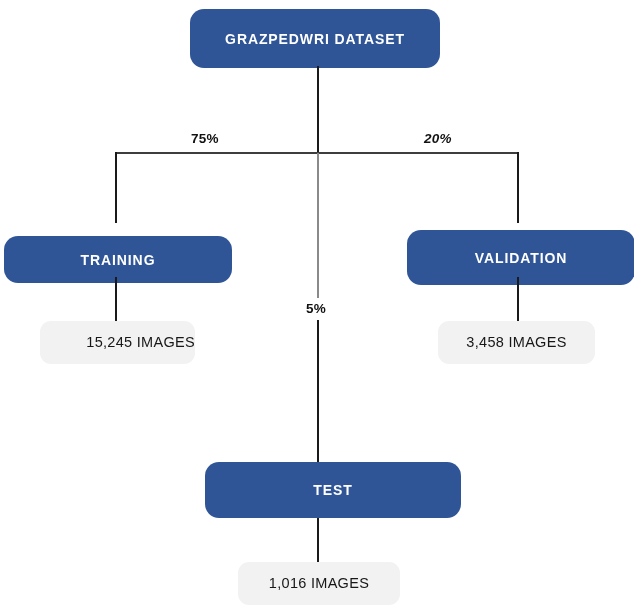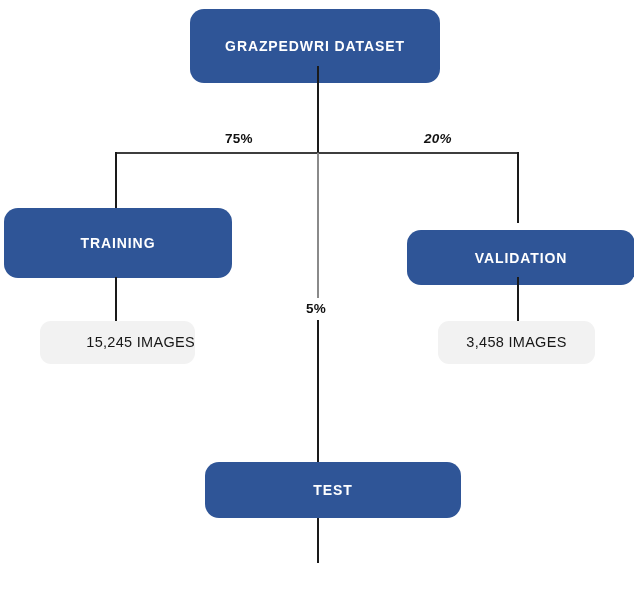--- a/index.html
+++ b/index.html
@@ -72,43 +72,43 @@
     letter-spacing: 0.2px;
     line-height: 1;
     white-space: nowrap;
   }
 </style>
 </head>
 <body>
 
 <div id="canvas">
 
-  <div class="node blue" style="left:190px; top:9px; width:250px; height:74px;">
+  <div class="node blue" style="left:190px; top:9px; width:250px; height:59px;">
     <span class="node-label">GRAZPEDWRI DATASET</span>
   </div>
 
   <div class="line v" style="left:317px; top:66px; width:2px; height:87px;"></div>
 
   <div class="line h thin" style="left:116px; top:152px; width:403px; height:1.5px;"></div>
 
-  <div class="pct" style="left:186px; top:131px;margin-left:34px;">75%</div>
+  <div class="pct" style="left:186px; top:131px;">75%</div>
 
   <div class="pct" style="left:419px; top:131px;font-style:italic;">20%</div>
 
   <div class="line v" style="left:115px; top:152px; width:1.8px; height:71px;"></div>
 
   <div class="line v" style="left:517px; top:152px; width:1.8px; height:71px;"></div>
 
   <div class="line v faint" style="left:317px; top:153px; width:1.6px; height:145px;"></div>
 
   <div class="pct" style="left:301px; top:301px;">5%</div>
 
   <div class="line v" style="left:317px; top:320px; width:1.8px; height:143px;"></div>
 
-  <div class="node blue" style="left:4px; top:208px; width:228px; height:70px;">
+  <div class="node blue" style="left:4px; top:236px; width:228px; height:47px;">
     <span class="node-label">TRAINING</span>
   </div>
 
   <div class="node blue" style="left:407px; top:230px; width:228px; height:55px;">
     <span class="node-label">VALIDATION</span>
   </div>
 
   <div class="line v" style="left:115px; top:277px; width:1.8px; height:45px;"></div>
 
   <div class="line v" style="left:517px; top:277px; width:1.8px; height:45px;"></div>
@@ -120,14 +120,17 @@
   <div class="node grey" style="left:438px; top:321px; width:157px; height:43px;">
     <span class="node-label">3,458 IMAGES</span>
   </div>
 
   <div class="node blue" style="left:205px; top:462px; width:256px; height:56px;">
     <span class="node-label">TEST</span>
   </div>
 
   <div class="line v" style="left:317px; top:518px; width:1.8px; height:45px;"></div>
 
+  <div class="node grey" style="left:238px; top:562px; width:162px; height:43px;">
+    <span class="node-label">1,016 IMAGES</span>
+  </div>
 
 </div>
 
 </body></html>

